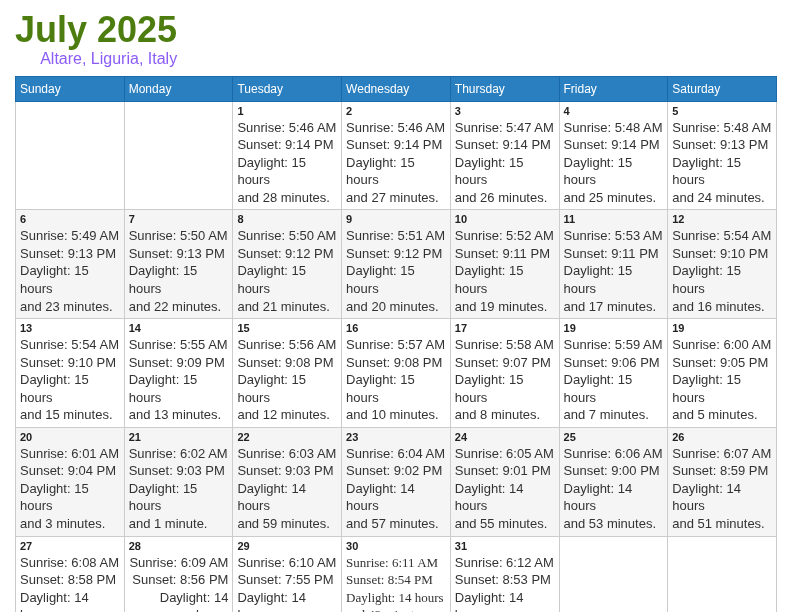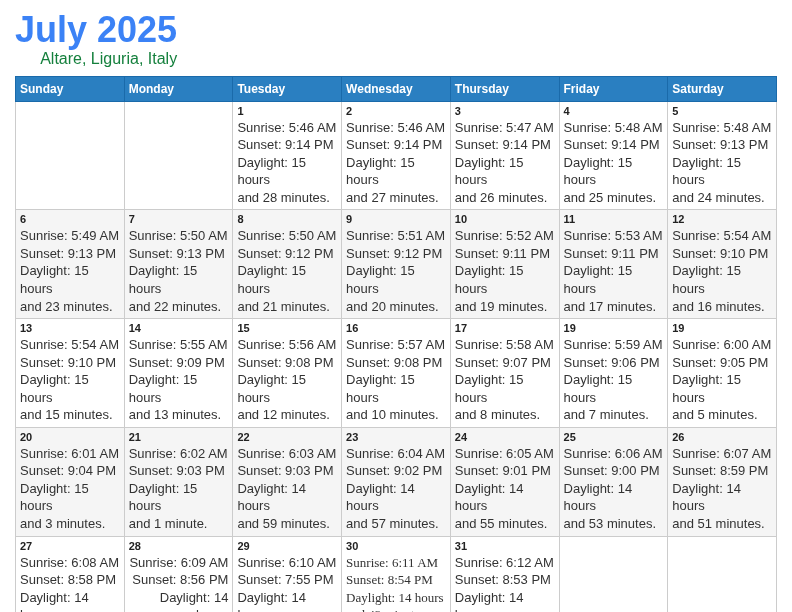--- a/index.html
+++ b/index.html
@@ -27,39 +27,39 @@
       display: flex;
       align-items: center;
       gap: 4px;
     }
     .title-block {
       text-align: right;
     }
     .main-title {
       font-size: 36px;
       font-weight: bold;
-      color: #3b82f6;
+      color: #4d7c0f;
       line-height: 1.1;
     }
     .subtitle {
       font-size: 16px;
-      color: #15803d;
+      color: #8b5cf6;
     }
     .calendar {
       flex: 1;
       border: 1px solid #ccc;
       border-collapse: collapse;
       width: 100%;
       table-layout: fixed;
     }
     .calendar th {
       background-color: #2a7fc1;
       color: #fff;
       font-size: 12px;
-      font-weight: bold;
+      font-weight: normal;
       padding: 5px 4px;
       text-align: left;
       border: 1px solid #1a6aaa;
     }
     .calendar td {
       border: 1px solid #ccc;
       vertical-align: top;
       padding: 3px 4px;
       font-size: 9.5px;
       color: #222;

